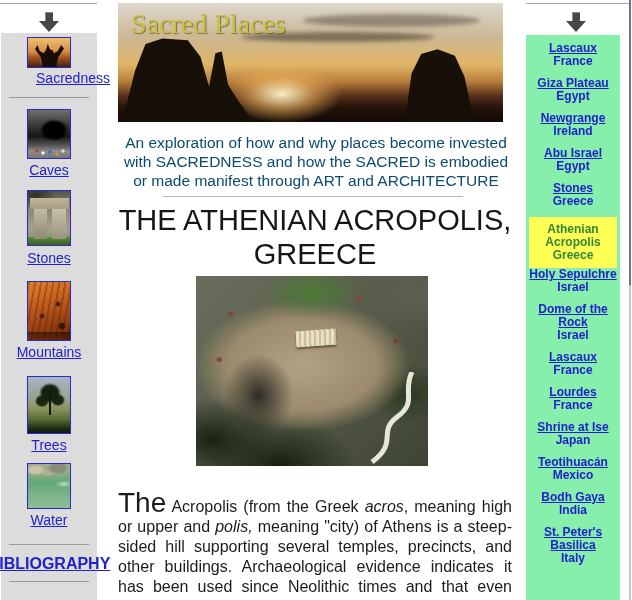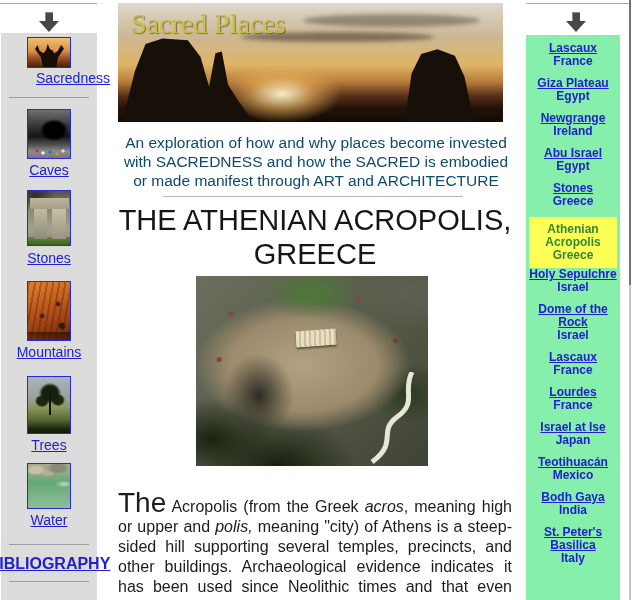--- a/index.html
+++ b/index.html
@@ -213,21 +213,21 @@
     </div>
     <div class="r-item">
       <a>Lascaux</a>
       <div class="r-country">France</div>
     </div>
     <div class="r-item">
       <a>Lourdes</a>
       <div class="r-country">France</div>
     </div>
     <div class="r-item">
-      <a>Israel at Ise</a>
+      <a>Shrine at Ise</a>
       <div class="r-country">Japan</div>
     </div>
     <div class="r-item">
       <a>Teotihuacán</a>
       <div class="r-country">Mexico</div>
     </div>
     <div class="r-item">
       <a>Bodh Gaya</a>
       <div class="r-country">India</div>
     </div>

